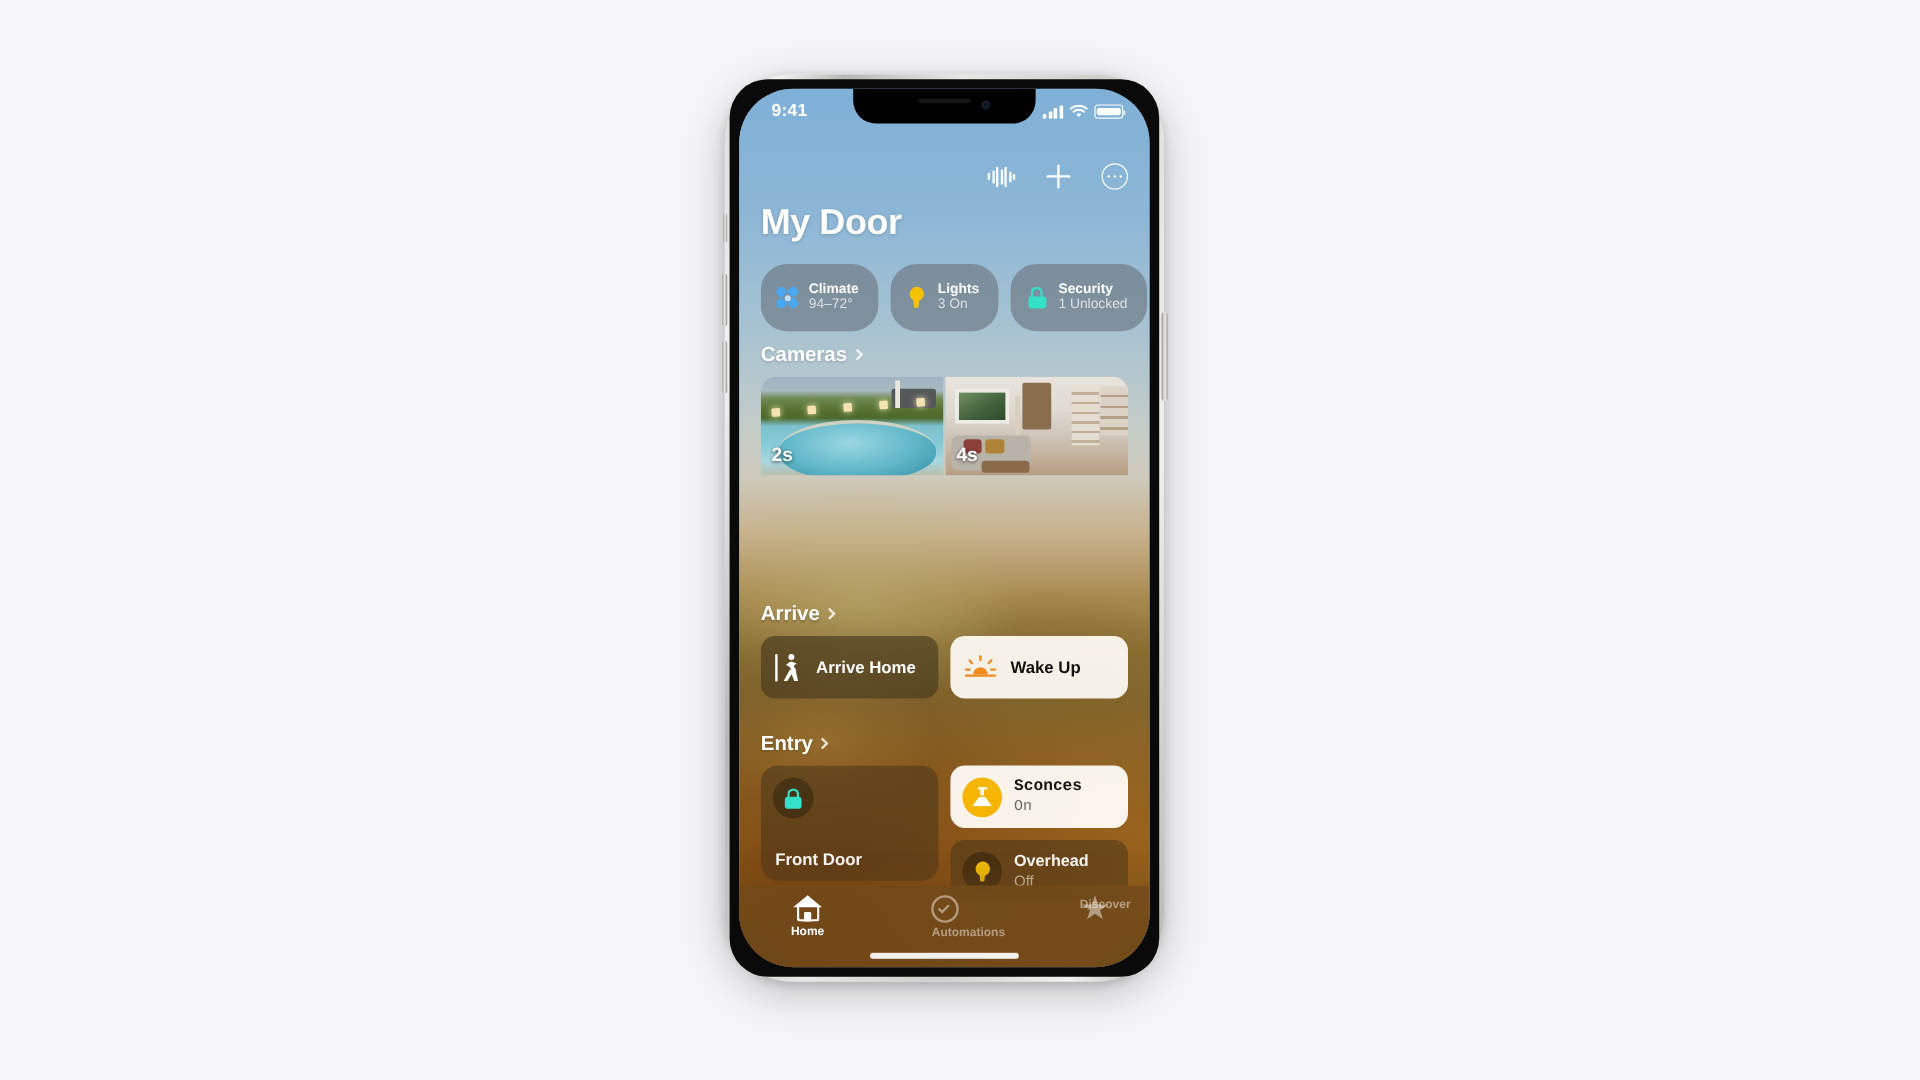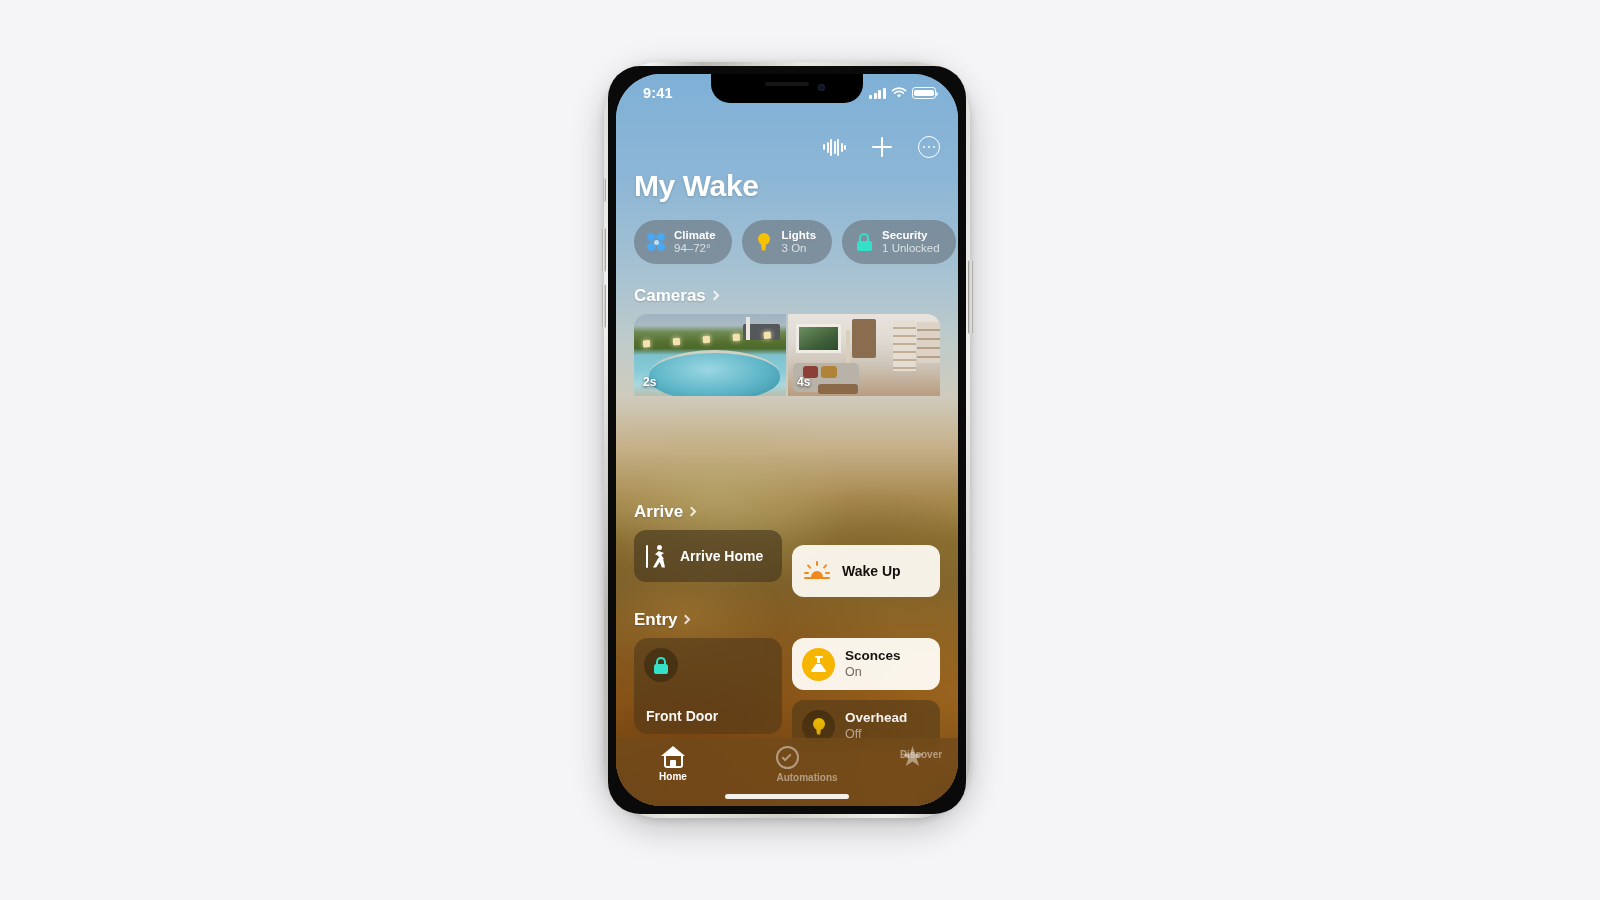--- a/index.html
+++ b/index.html
@@ -129,21 +129,21 @@
   .home-title {
     position:absolute; top:95px; left:18px;
     font-size: 30px; font-weight: bold; color:#fff;
     letter-spacing:-.4px; text-shadow: 0 1px 3px rgba(0,0,0,.18);
   }
 
   
   .pills { position:absolute; top:146px; left:18px; right:0; display:flex; gap:10px; }
   .pill {
     display:flex; align-items:center; gap:8px;
-    height:44px; padding:0 16px 0 12px;
+    height:56px; padding:0 16px 0 12px;
     border-radius:22px;
     background: rgba(105,115,125,.62);
     backdrop-filter: blur(14px);
     flex: 0 0 auto; cursor:pointer;
   }
   .pill-txt { line-height:1.12; }
   .pill-name { font-size:11.5px; font-weight:bold; color:#fff; }
   .pill-sub  { font-size:11.5px; color: rgba(255,255,255,.72); }
   .pill-ico { width:20px; height:20px; display:flex; align-items:center; justify-content:center; }
 
@@ -174,21 +174,21 @@
     text-shadow: 0 1px 2px rgba(0,0,0,.2); cursor:pointer;
   }
   .chev { width:7px; height:7px; border-right:2.3px solid rgba(255,255,255,.8);
           border-top:2.3px solid rgba(255,255,255,.8); transform: rotate(45deg); margin-bottom:1px; }
 
   
   .cams { position:absolute; left:18px; top:240px; width:306px; height:165px;
           border-radius:13px; overflow:hidden; display:grid;
           grid-template-columns:1fr 1fr; grid-template-rows:1fr 1fr; gap:2px; }
   .cam-tile { position:relative; overflow:hidden; cursor:pointer; }
-  .cam-badge { position:absolute; left:9px; bottom:7px; color:#fff; font-size:12px; font-weight:bold;
+  .cam-badge { position:absolute; left:9px; bottom:7px; color:#fff; font-size:16px; font-weight:bold;
                text-shadow:0 1px 3px rgba(0,0,0,.65); z-index:3; }
 
   
   .cam1 { background:
       linear-gradient(180deg,#9fb4c4 0%,#a9b9c0 14%,#6f8a52 22%,#55702f 34%,#4c6a2c 42%,
                       #7fc2cf 50%,#88cbd8 70%,#a9d7de 86%,#b7bfae 100%); }
   .cam1 .pool { position:absolute; left:10%; top:44%; width:86%; height:62%;
                 background: radial-gradient(60% 70% at 45% 35%, #9bd7e2, #5fb6c8 70%, #4aa2b6);
                 border-radius:50% 50% 44% 44%; border-top:3px solid #cdd2c4; }
   .cam1 .lights { position:absolute; left:6%; top:27%; width:84%; height:12%; display:flex;
@@ -244,21 +244,21 @@
   .cam4 .lamp{position:absolute;left:38%;top:20%;width:4px;height:44%;background:#d9cfbd;}
   .cam4 .table{position:absolute;left:20%;bottom:2%;width:26%;height:12%;background:#8b6a4a;border-radius:3px;}
 
   
   .tile-row { position:absolute; left:18px; display:flex; gap:10px; width:306px; }
   .tile {
     height:52px; border-radius:12px; display:flex; align-items:center;
     padding:0 12px; gap:12px; flex:1; cursor:pointer;
   }
   .tile.dark { background: rgba(58,46,26,.55); backdrop-filter: blur(18px); }
-  .tile.light{ background: rgba(255,252,245,.93); margin-top: 15px; }
+  .tile.light{ background: rgba(255,252,245,.93); }
   .tile-label { font-size:14px; font-weight:bold; color:#fff; }
   .tile.light .tile-label { color:#13110d; }
 
   
   .walkico { position:relative; width:22px; height:23px; }
   .walkico .jamb { position:absolute; left:0; top:0; width:2.4px; height:23px; background:#fff; border-radius:1px; }
   .walkico .head { position:absolute; left:11px; top:0.5px; width:5.4px; height:5.4px; border-radius:50%; background:#fff; }
   .walkico .body { position:absolute; left:9px; top:6.6px; width:9px; height:8px; background:#fff;
                    clip-path: polygon(42% 0,100% 24%,70% 48%,100% 100%,58% 100%,30% 54%,0 38%); }
   .walkico .legs { position:absolute; left:7px; top:13px; width:12px; height:10px; background:#fff;
@@ -284,21 +284,21 @@
     position:relative; padding:10px; cursor:pointer;
   }
   .acc-circ { width:34px; height:34px; border-radius:50%;
               background: rgba(30,22,10,.4); display:flex; align-items:center; justify-content:center; }
   .acc-name { position:absolute; left:12px; bottom:10px; font-size:14px; font-weight:bold; color:#fff; }
   .acc-col { display:flex; flex-direction:column; gap:10px; width:148px; }
   .acc-sm {
     height:52px; border-radius:12px; display:flex; align-items:center; gap:10px;
     padding:0 10px; cursor:pointer;
   }
-  .acc-sm.on { background: rgba(255,252,246,.95); }
+  .acc-sm.on { background: rgba(255,252,246,.95); font-family: Liberation Mono, monospace; }
   .acc-sm.off{ background: rgba(72,54,26,.55); backdrop-filter: blur(16px); }
   .acc-dot { width:33px; height:33px; border-radius:50%; background:#f5b500;
              display:flex; align-items:center; justify-content:center; flex:0 0 auto; }
   .acc-dot.dim { background: rgba(34,24,10,.45); }
   .acc-txt { line-height:1.2; overflow:hidden; }
   .acc-t1 { font-size:13.5px; font-weight:bold; color:#17140f; }
   .acc-t2 { font-size:12.5px; color:#6d6860; }
   .acc-sm.off .acc-t1 { color:#fff; }
   .acc-sm.off .acc-t2 { color: rgba(255,255,255,.65); }
 
@@ -409,21 +409,21 @@
             <div class="ellipse-btn">
                 <span></span>
                 <span></span>
                 <span></span>
               </div>
           </div>
         </div>
 
         <div class="content">
 
-          <div class="home-title">My Wake</div>
+          <div class="home-title">My Door</div>
 
           <div class="pills">
             <div class="pill">
               <div class="pill-ico">
                 <div class="fan">
                     <i></i>
                     <i></i>
                     <i></i>
                     <i></i>
                     <div class="hub"></div>

